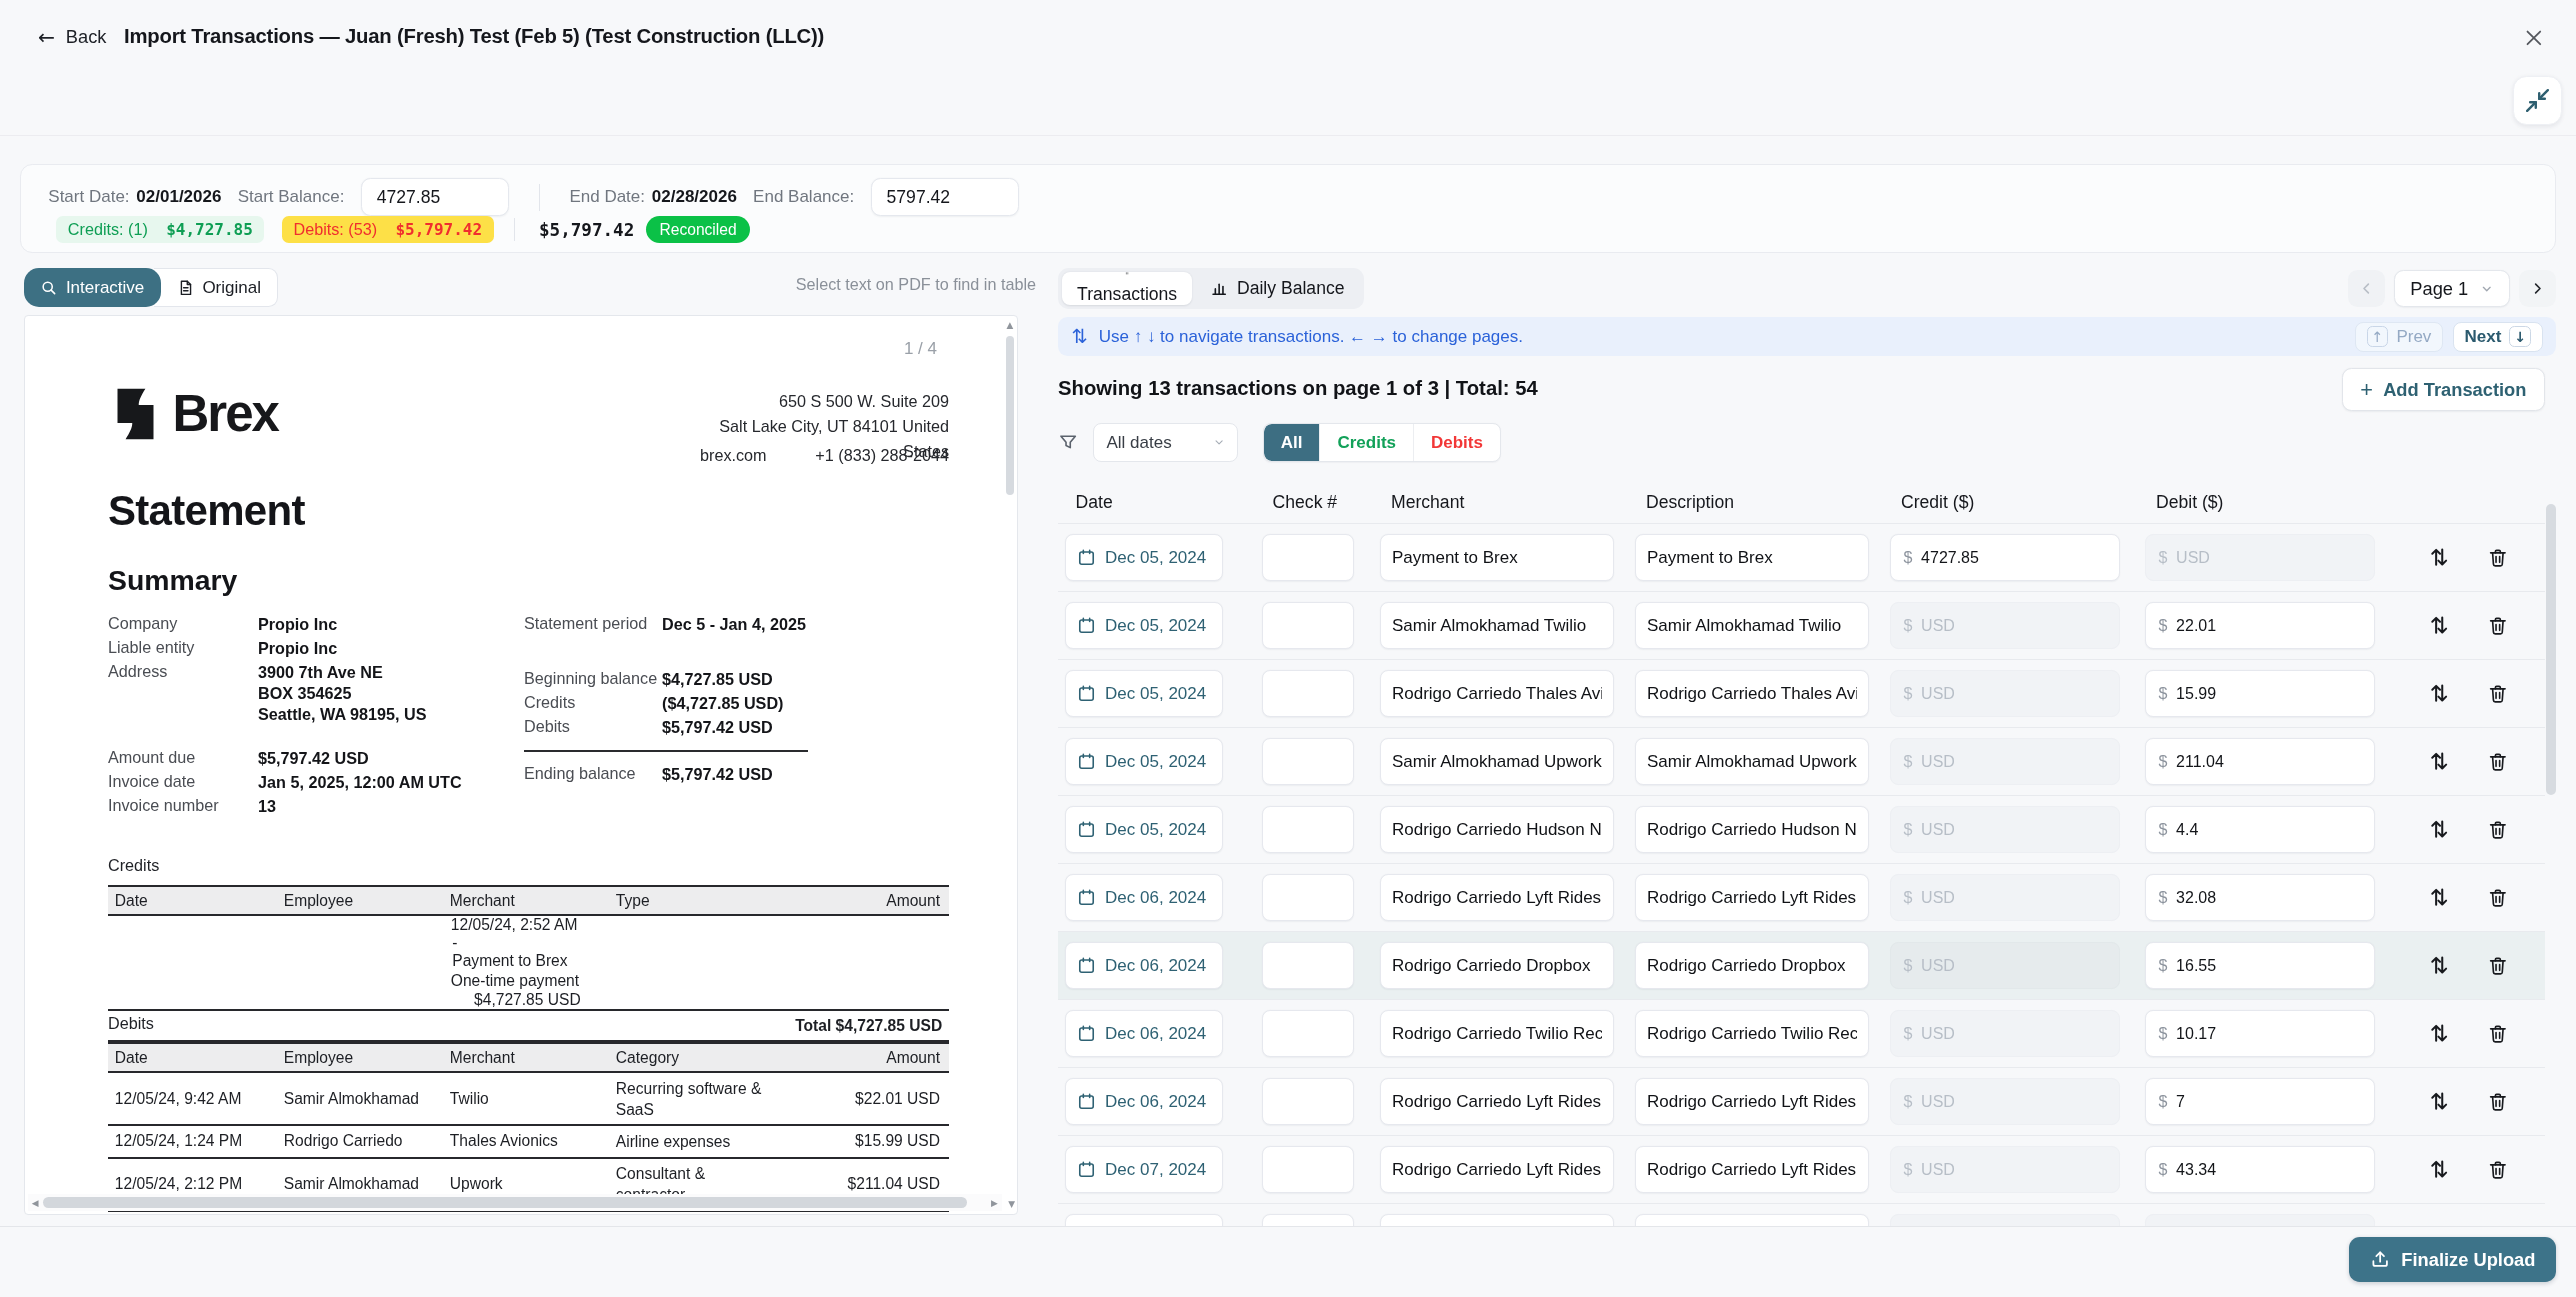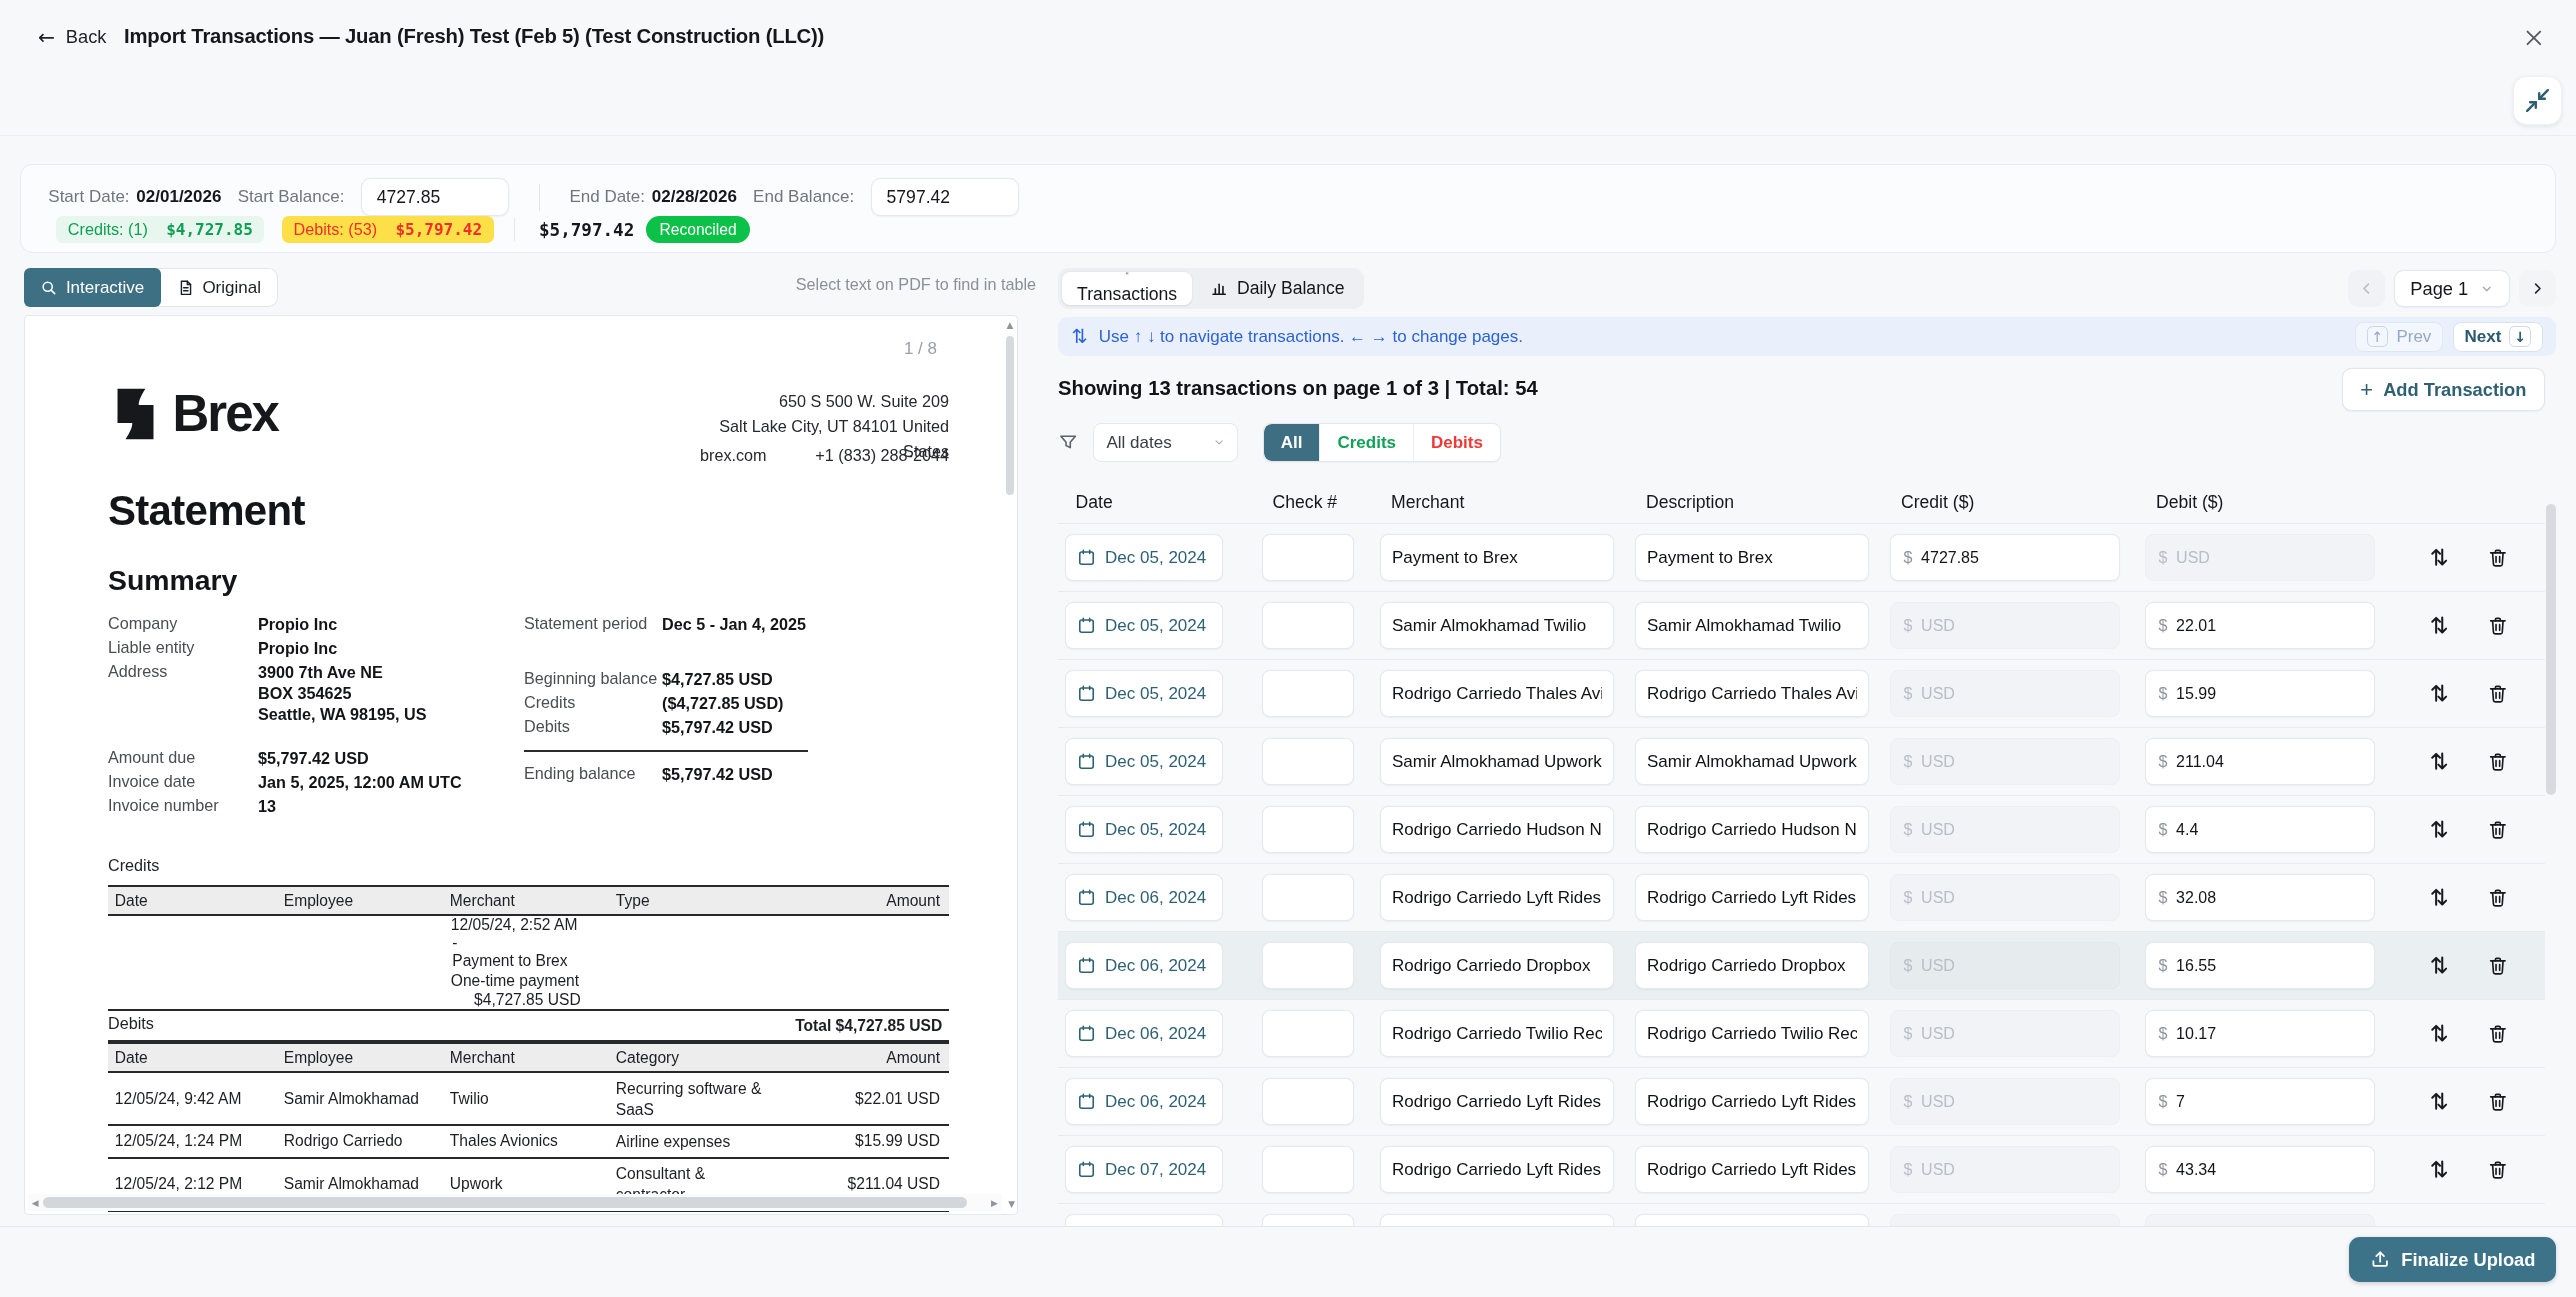--- a/index.html
+++ b/index.html
@@ -28,21 +28,21 @@
   .chip .amt { font-family:"DejaVu Sans Mono", monospace; font-weight:700; margin-left:6.1px; }
   .chip-credits { background:#e7f7ee; color:#0e9e54; margin-right:17.6px; }
   .chip-debits { background:#fde047; color:#f02e2e; }
   .bal-net { font-family:"DejaVu Sans Mono", monospace; font-weight:700; font-size:17.6px; color:#15171c; margin:0 12.2px; }
   .v-div2 { width:0.7px; height:23px; background:#e2e5eb; margin-left:20.3px; margin-right:12.2px; }
   .reconciled-pill { background:#0bc147; color:#ffffff; font-size:15.6px; font-weight:500; border-radius:676px; padding:4.7px 13px; }
 
   
   .view-toggle { position:absolute; left:24px; top:268px; height:39px; display:flex; }
   .vt-btn { height:39px; display:flex; align-items:center; gap:8.1px; padding:0 16.2px; font-size:17px; }
-  .vt-interactive { background:#3d7083; color:#fff; border-radius:6px; z-index:2; }
+  .vt-interactive { background:#3d7083; color:#fff; border-radius:15px; z-index:2; }
   .vt-original { background:#fff; color:#1b1e24; border:0.7px solid #e3e6ec; border-left:none; border-radius:0 9.5px 9.5px 0; margin-left:-6.8px; padding-left:23px; }
   .pdf-hint { position:absolute; left:745px; width:291px; top:275px; text-align:right; font-size:16.2px; color:#8a9099; }
 
   
   .pdf-panel { position:absolute; left:24px; top:315px; width:994px; height:900px; background:#ffffff; border:0.7px solid #e4e7ec; border-radius:4.1px; overflow:hidden; }
   .pg-ind { position:absolute; top:23px; right:80px; font-size:17px; color:#9aa0a8; }
   .brex-logo { position:absolute; left:83px; top:68px; display:flex; align-items:center; gap:9.5px; }
   .brex-word { font-size:51px; font-weight:700; letter-spacing:-2px; color:#17181b; }
   .pdf-address { position:absolute; right:68px; top:73px; width:249px; text-align:right; font-size:16.2px; line-height:25px; color:#26282d; }
   .pdf-contact { position:absolute; right:68px; top:130px; width:249px; display:flex; justify-content:space-between; font-size:16.2px; color:#26282d; }
@@ -228,21 +228,21 @@
           <path d="M6 3 h8 l4.5 4.5 V21 H6 Z"></path>
           <path d="M14 3 v4.5 h4.5"></path>
           <path d="M9 12 h6 M9 16 h6"></path>
         </svg>
       <span>Original</span>
     </button>
   </div>
   <div class="pdf-hint">Select text on PDF to find in table</div>
 
   <div class="pdf-panel">
-    <div class="pg-ind">1 / 8</div>
+    <div class="pg-ind">1 / 4</div>
 
     <div class="brex-logo">
       <svg width="55" height="54" viewBox="0 0 26 30" fill="#17181b">
           <path d="M3 1 H18.5 C16.3 4.6 14.8 7.2 14.8 10 H23 V29 H7.5 C9.7 25.4 11.2 22.8 11.2 20 H3 Z"></path>
         </svg>
       <span class="brex-word">Brex</span>
     </div>
 
     <div class="pdf-address">
       <div>650 S 500 W. Suite 209</div>

